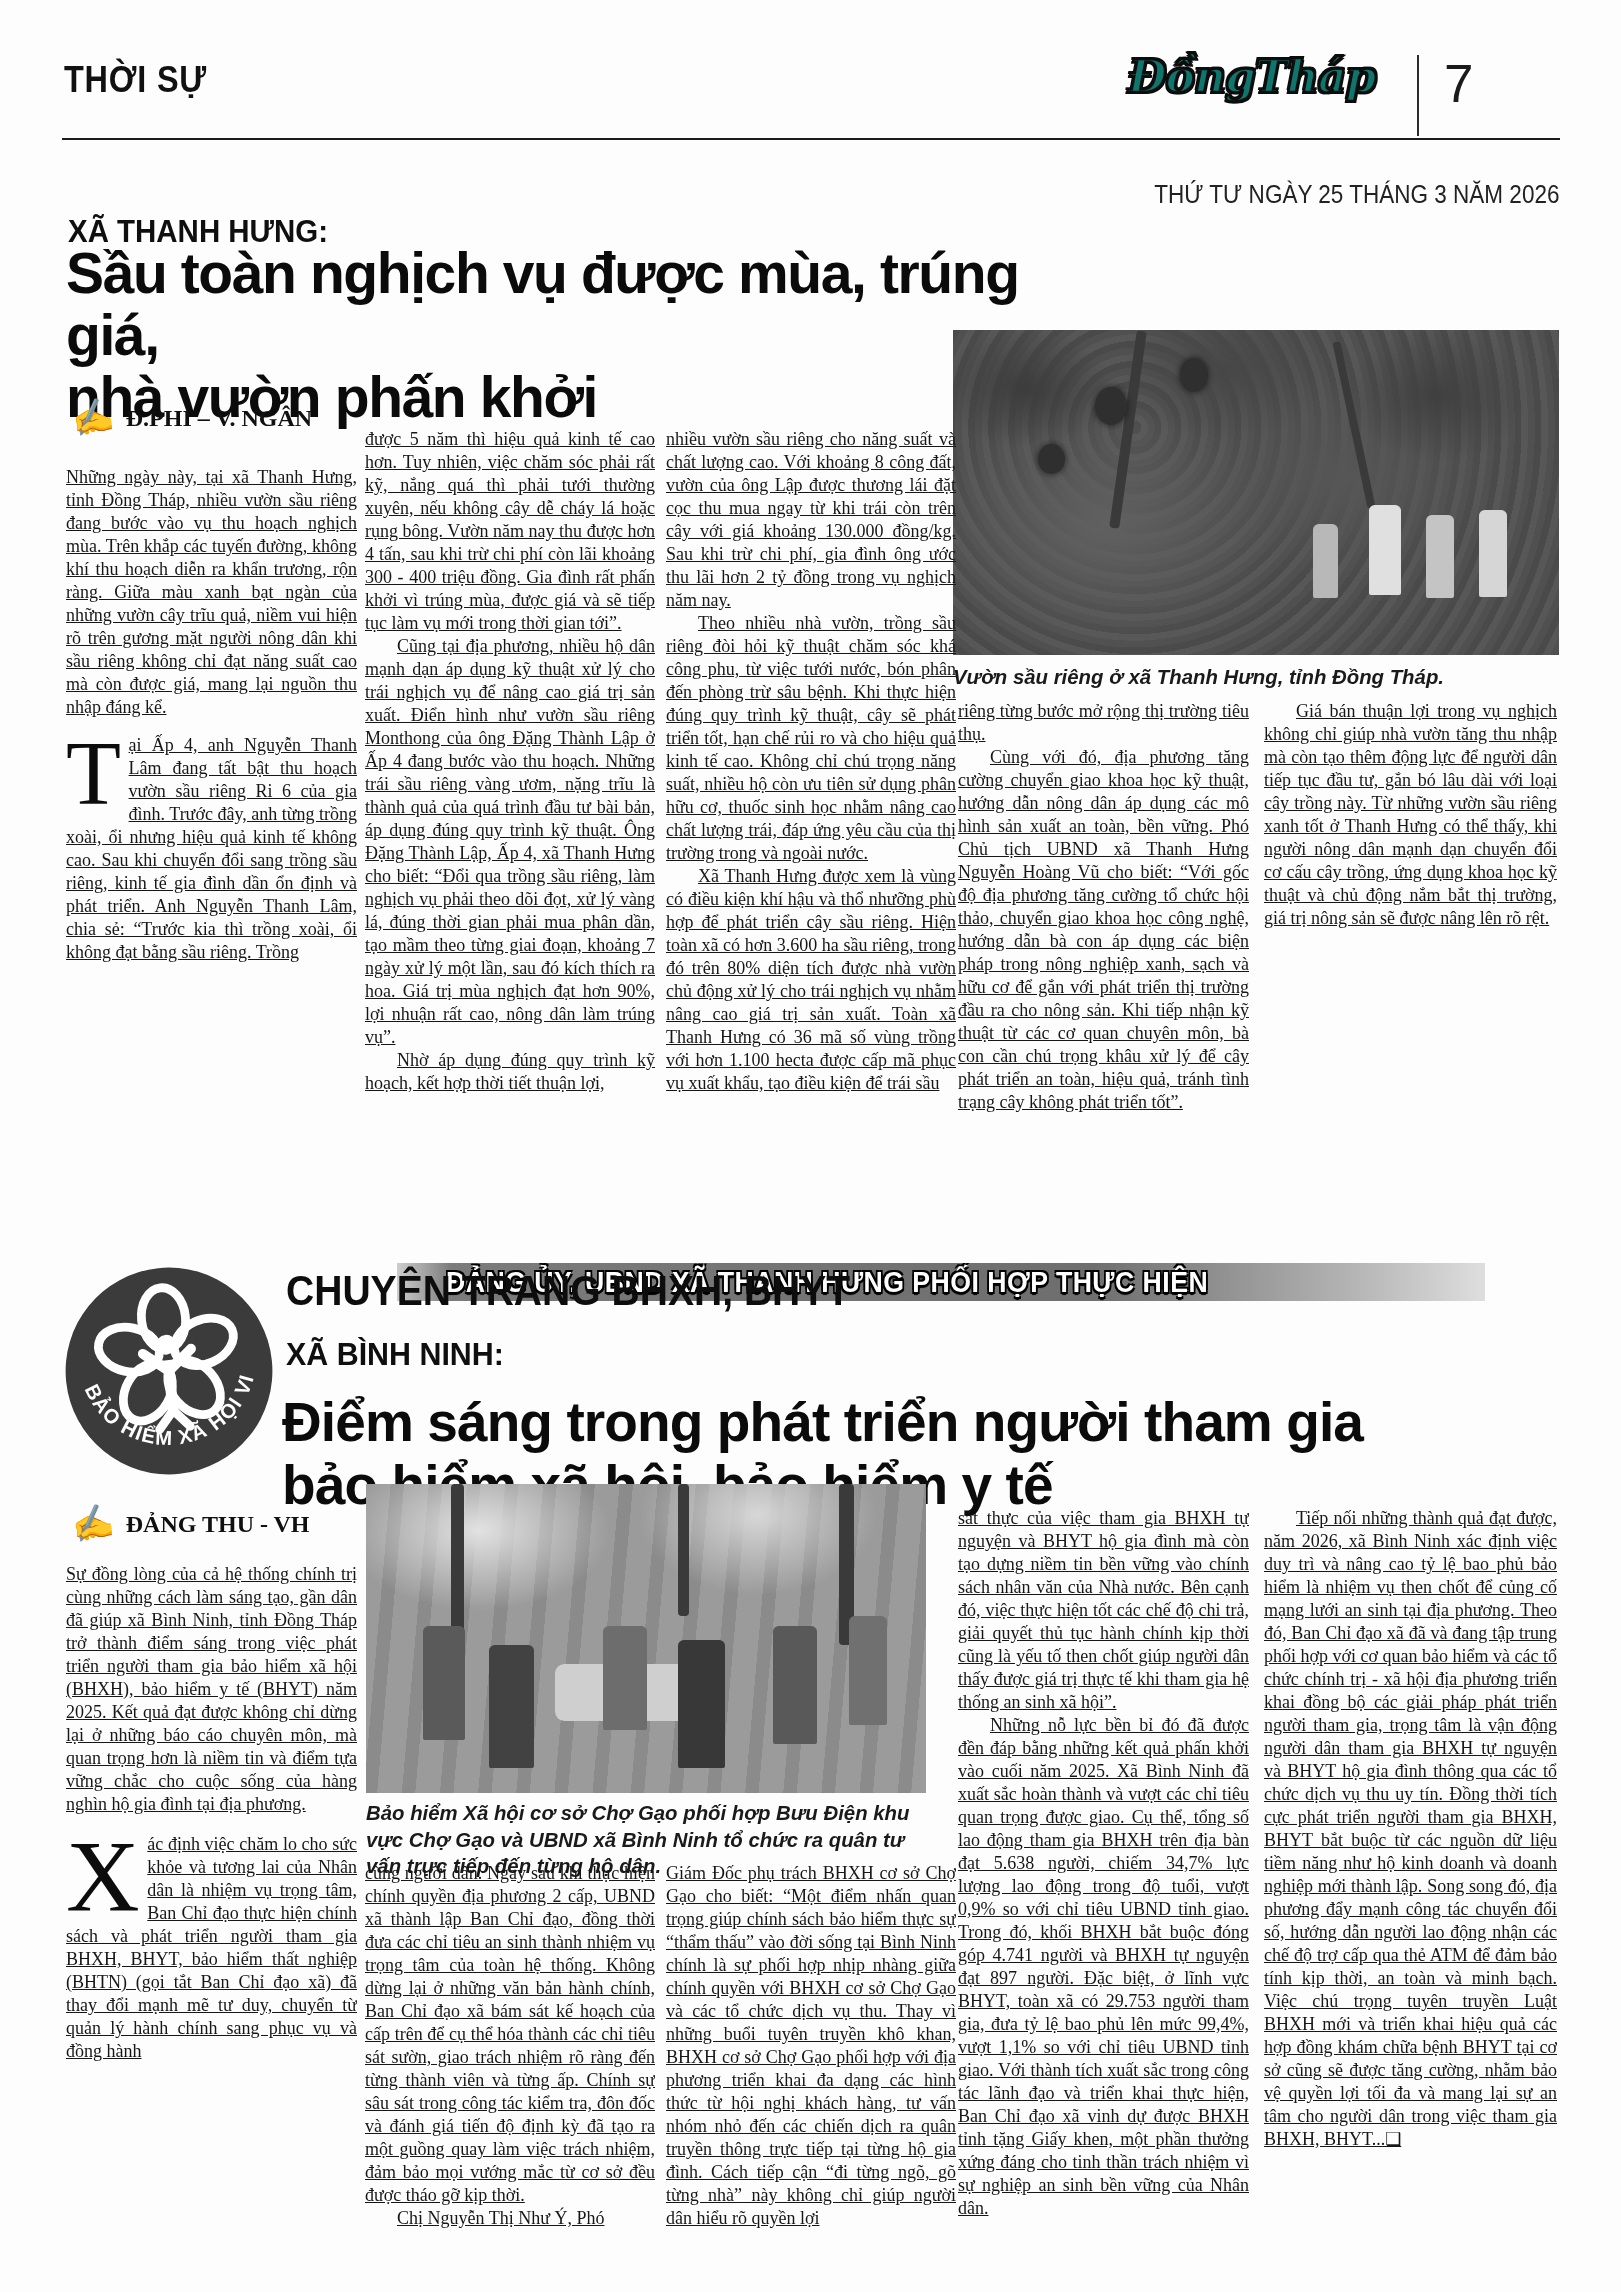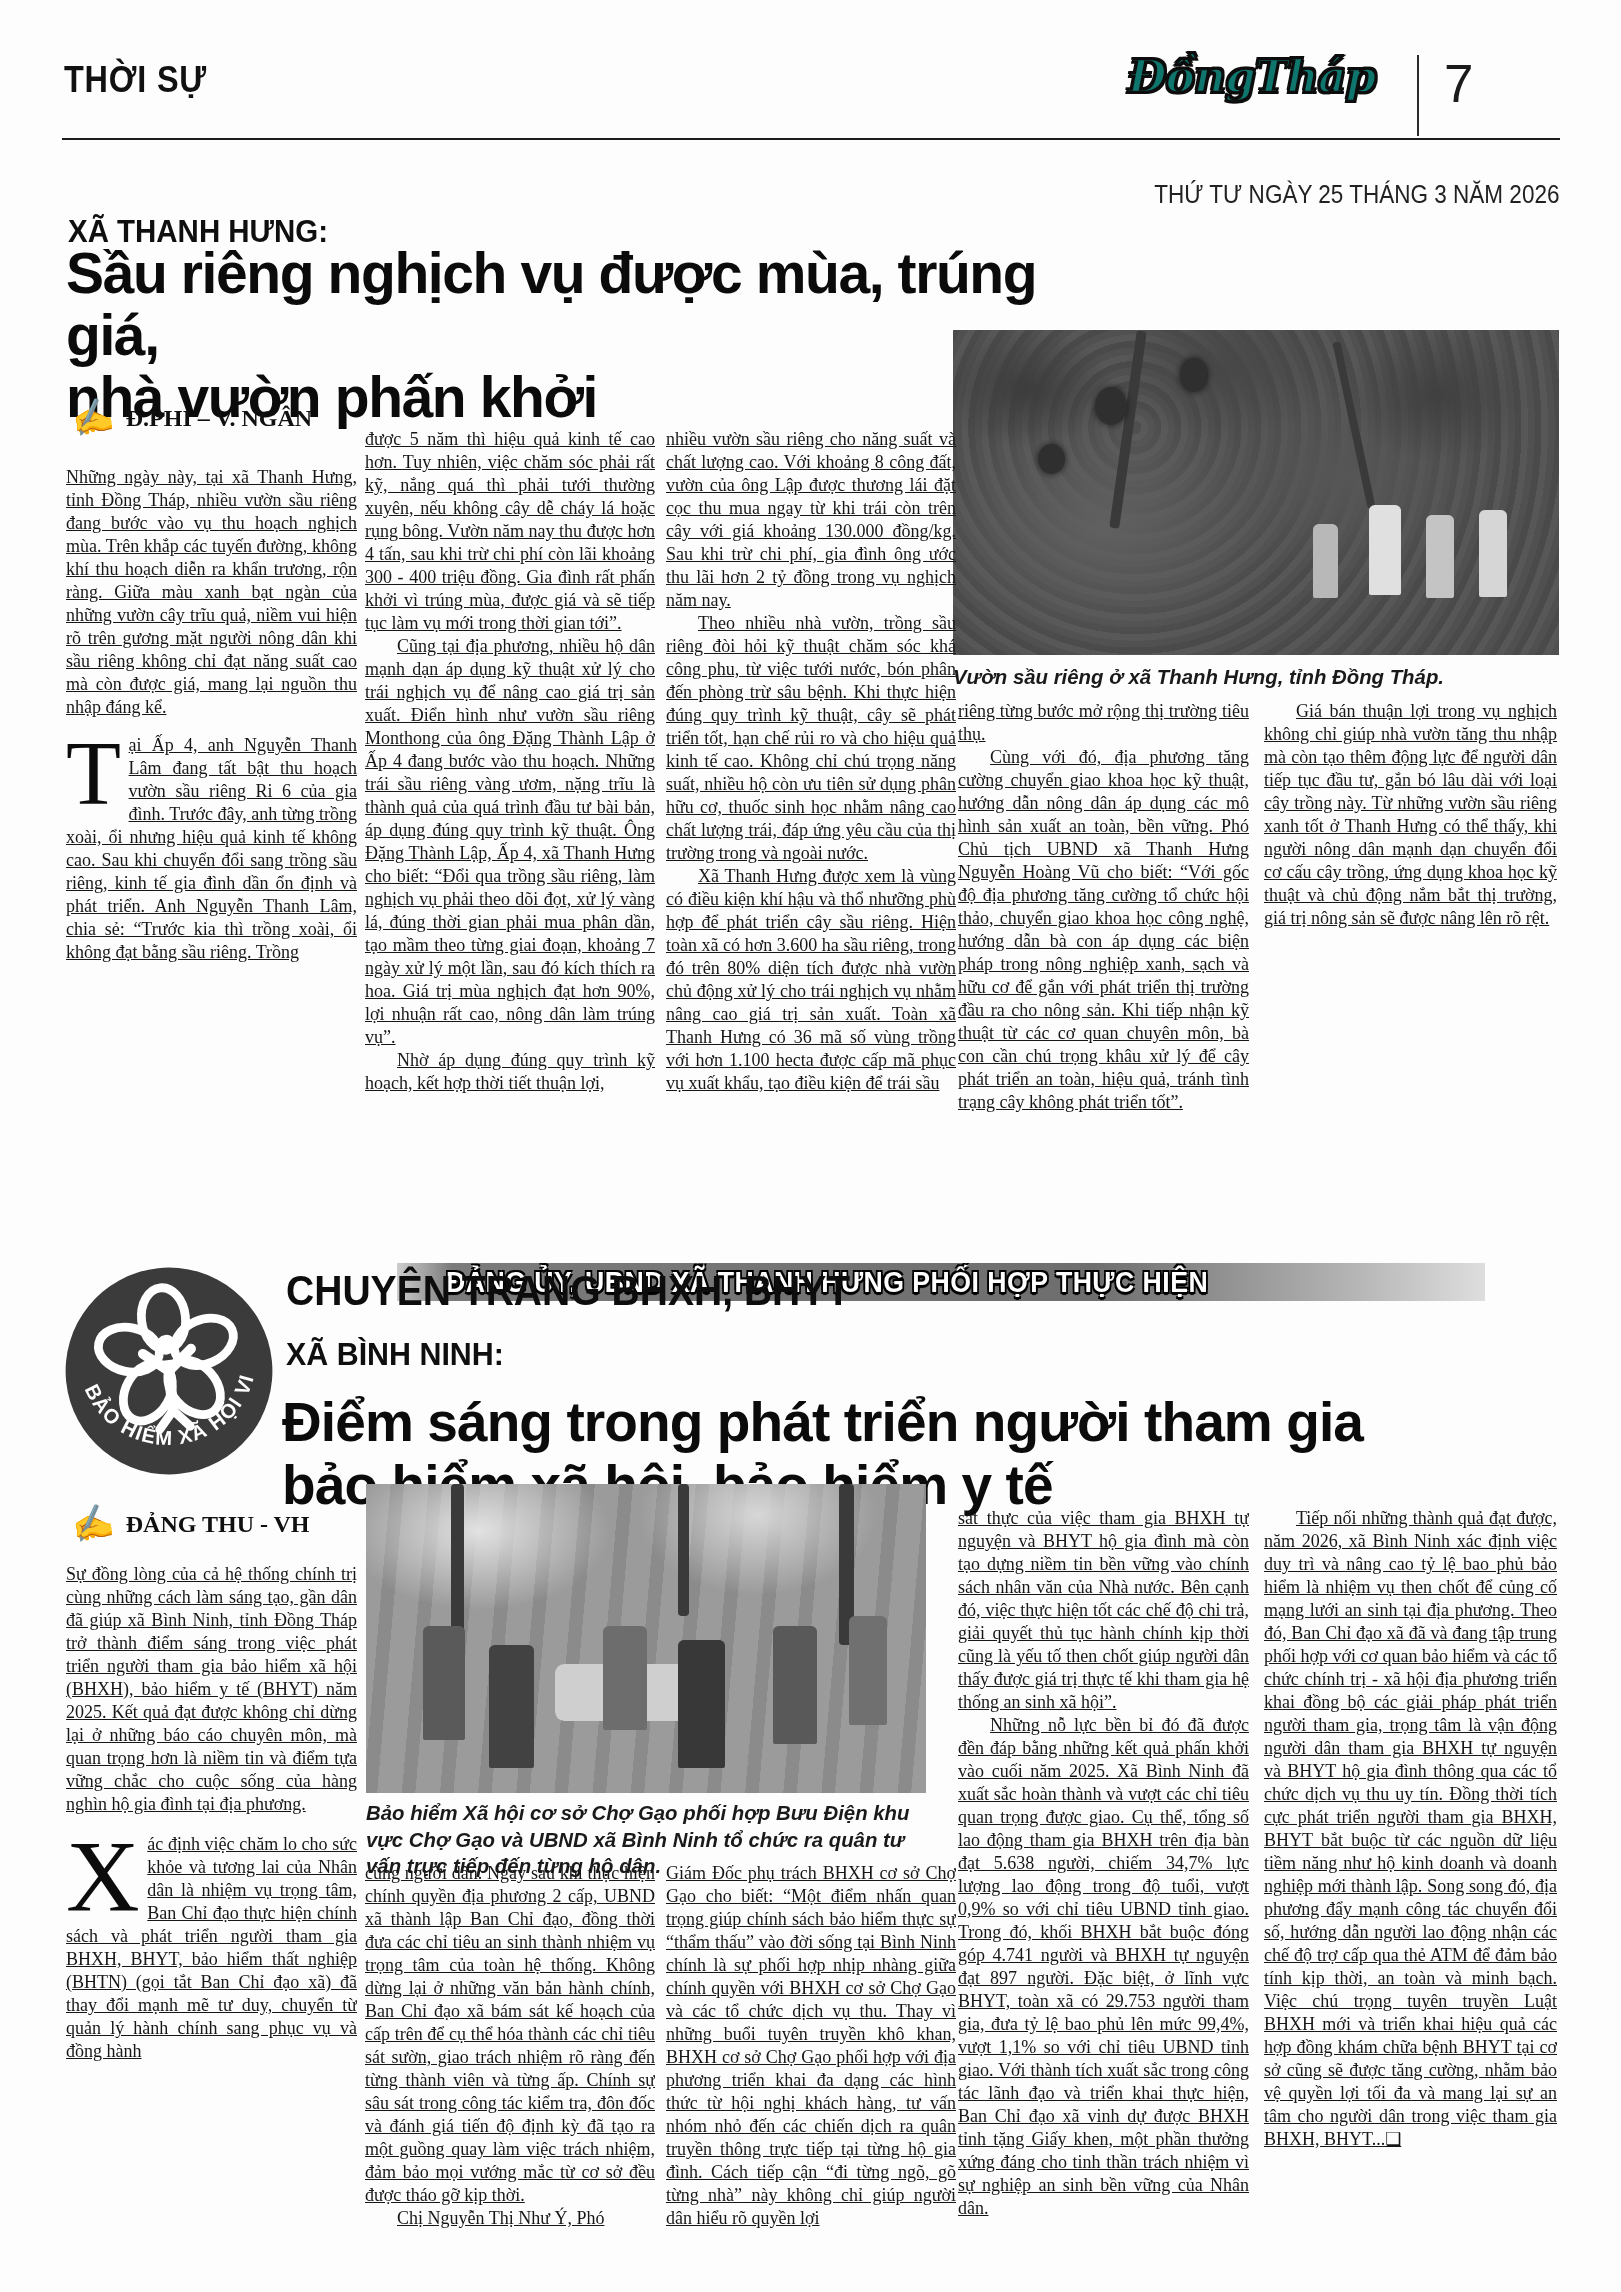--- a/index.html
+++ b/index.html
@@ -65,21 +65,21 @@
 
   <div class="abs section-label" style="left:64px;top:62px;">THỜI SỰ</div>
   <div class="abs masthead" style="left:1128px;top:55px;">ĐồngTháp</div>
   <div class="abs vdiv" style="left:1417px;top:55px;height:81px;"></div>
   <div class="abs page-number" style="left:1444px;top:57px;">7</div>
   <div class="abs header-rule" style="left:62px;top:138px;width:1498px;"></div>
   <div class="abs date-line" style="right:62px;top:182px;">THỨ TƯ NGÀY 25 THÁNG 3 NĂM 2026</div>
 
   <div class="abs kicker" style="left:68px;top:216px;">XÃ THANH HƯNG:</div>
   <div class="abs headline" style="left:66px;top:242px;width:975px;">
-    <span>Sầu riêng nghịch vụ được mùa, trúng giá,</span><br>
+    <span>Sầu toàn nghịch vụ được mùa, trúng giá,</span><br>
     <span>nhà vườn phấn khởi</span>
   </div>
 
   <div class="photo photo1" style="left:953px;top:330px;width:606px;height:325px;">
     <div class="trunk" style="left:170px;top:0;width:9.5px;height:199px;transform:rotate(8deg);"></div>
     <div class="trunk" style="left:397px;top:9.5px;width:7.6px;height:170px;transform:rotate(-12deg);"></div>
     <div class="fruit" style="left:142px;top:57px;width:32px;height:38px;"></div>
     <div class="fruit" style="left:227px;top:28px;width:28px;height:34px;"></div>
     <div class="fruit" style="left:85px;top:114px;width:26.5px;height:30px;"></div>
     <div class="figure" style="left:416px;top:175px;width:32px;height:90px;background:#e0e0e0;"></div>

